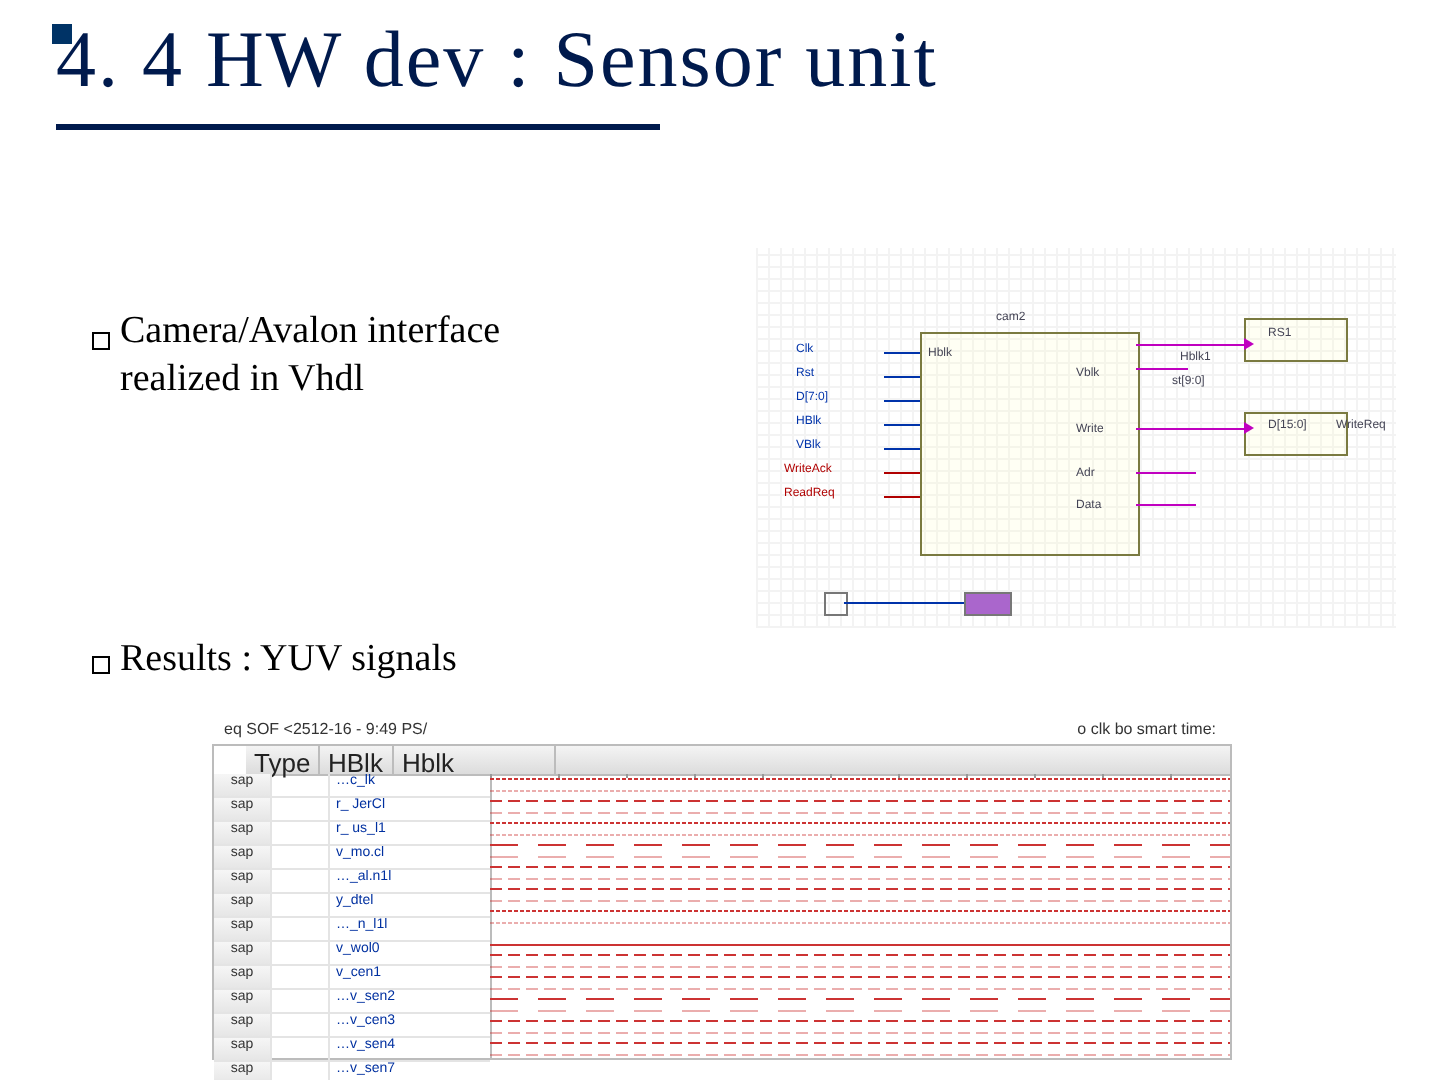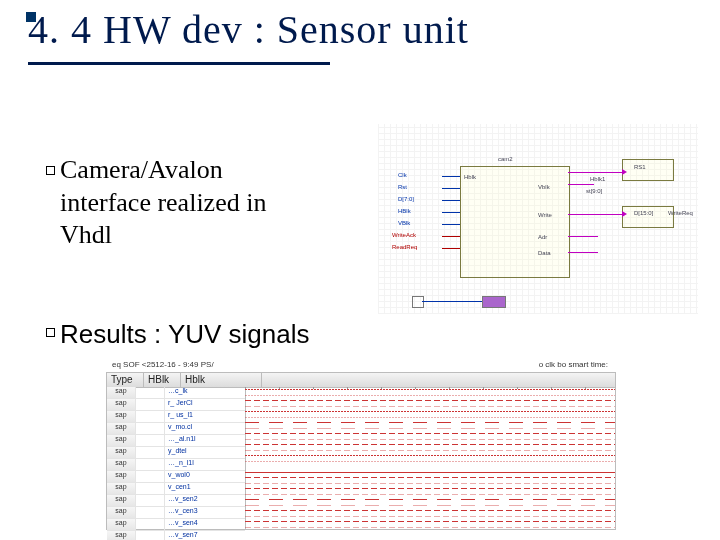--- a/index.html
+++ b/index.html
@@ -1,26 +1,26 @@
 <!DOCTYPE html>
 <html><head>
 <meta charset="utf-8">
 <style>
   html,body{margin:0;padding:0;width:720px;height:540px;background:#fff;font-family:"Times New Roman",serif;color:#000;overflow:hidden}
   .slide{position:relative;width:720px;height:532px}
   .bullet-sq{position:absolute;width:10px;height:10px;background:#003366}
   .title-wrap{position:absolute;left:28px;top:6px}
   .title{font-size:40px;color:#001a4d;letter-spacing:1px}
   .title-rule{position:absolute;left:28px;top:62px;width:302px;height:3px;background:#001a4d}
-  .body-txt{font-size:26px;color:#000;line-height:1.25}
+  .body-txt{font-size:19px;color:#000;line-height:1.25}
   .b1{position:absolute;left:60px;top:154px;width:230px}
   .b1 .mark{position:absolute;left:-14px;top:12px;width:7px;height:7px;border:1px solid #000;background:#fff}
   .b2{position:absolute;left:60px;top:318px;width:300px}
   .b2 .mark{position:absolute;left:-14px;top:10px;width:7px;height:7px;border:1px solid #000;background:#fff}
-  .results{font-family:Liberation Sans, sans-serif}
+  .results{font-family:Liberation Serif, serif}
 
   
   .schematic{position:absolute;left:378px;top:124px;width:320px;height:190px;font-family:Arial,sans-serif}
   .schematic .grid{position:absolute;inset:0;
     background-image:
       repeating-linear-gradient(0deg,#eee 0,#eee 1px,transparent 1px,transparent 6px),
       repeating-linear-gradient(90deg,#eee 0,#eee 1px,transparent 1px,transparent 6px);
     opacity:.7}
   .block{position:absolute;border:1px solid #7a7a40;background:rgba(255,255,200,.2)}
   .blk-main{left:82px;top:42px;width:108px;height:110px}
@@ -32,22 +32,22 @@
   .arrow{position:absolute;width:0;height:0;border-top:3px solid transparent;border-bottom:3px solid transparent;border-left:5px solid #c000c0}
   .lbl{position:absolute;font-size:6px;color:#445;white-space:nowrap}
   .lbl.blue{color:#0033aa}
   .lbl.red{color:#b00000}
 
   
   .wave{position:absolute;left:106px;top:360px;width:508px;height:170px;font-family:Arial,sans-serif}
   .wave-title{position:absolute;left:6px;top:0;font-size:8px;color:#333}
   .wave-clock{position:absolute;right:6px;top:0;font-size:8px;color:#333}
   .wave-body{position:absolute;left:0;top:12px;width:508px;height:156px;border:1px solid #bcbcbc;background:#fff}
-  .wave-head{position:absolute;left:0;top:0;right:0;height:14px;
-    background:linear-gradient(#f4f4f4,#dcdcdc);border-bottom:1px solid #bcbcbc;display:flex;font-size:10px;color:#222}
+  .wave-head{position:absolute;left:16px;top:0;right:0;height:14px;
+    background:linear-gradient(#f4f4f4,#dcdcdc);border-bottom:1px solid #bcbcbc;display:flex;font-size:13px;color:#222}
   .wave-head div{border-right:1px solid #bcbcbc;padding:1px 4px 0}
   .wh-type{width:28px}.wh-alias{width:28px}.wh-name{width:72px}
   .wave-rows{position:absolute;left:0;top:14px;bottom:0;width:138px;border-right:1px solid #bcbcbc}
   .wave-row{height:11px;border-bottom:1px solid #e4e4e4;display:flex;font-size:7px;color:#333}
   .wave-row .c1{width:28px;border-right:1px solid #e4e4e4;background:linear-gradient(#f6f6f6,#e6e6e6);text-align:center;overflow:hidden}
   .wave-row .c2{width:28px;border-right:1px solid #e4e4e4}
   .wave-row .c3{flex:1;padding-left:3px;color:#0030a0;overflow:hidden;white-space:nowrap}
   .wave-area{position:absolute;left:138px;top:14px;right:0;bottom:0;overflow:hidden}
   .sig{position:absolute;left:0;right:0;height:11px}
   .sig .line{position:absolute;left:0;right:0;height:1px;background:#c33}

